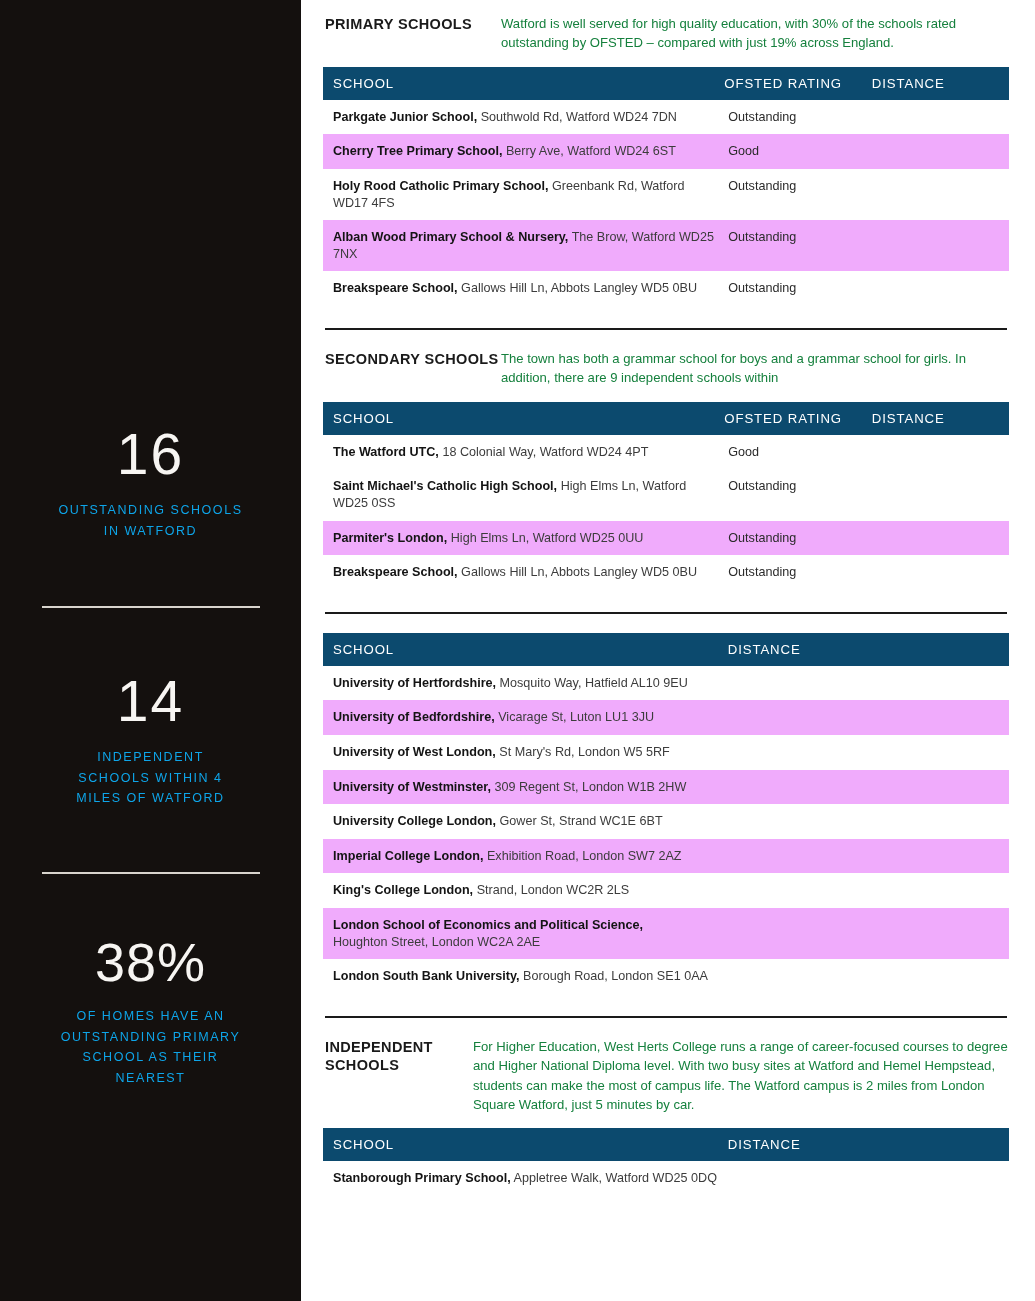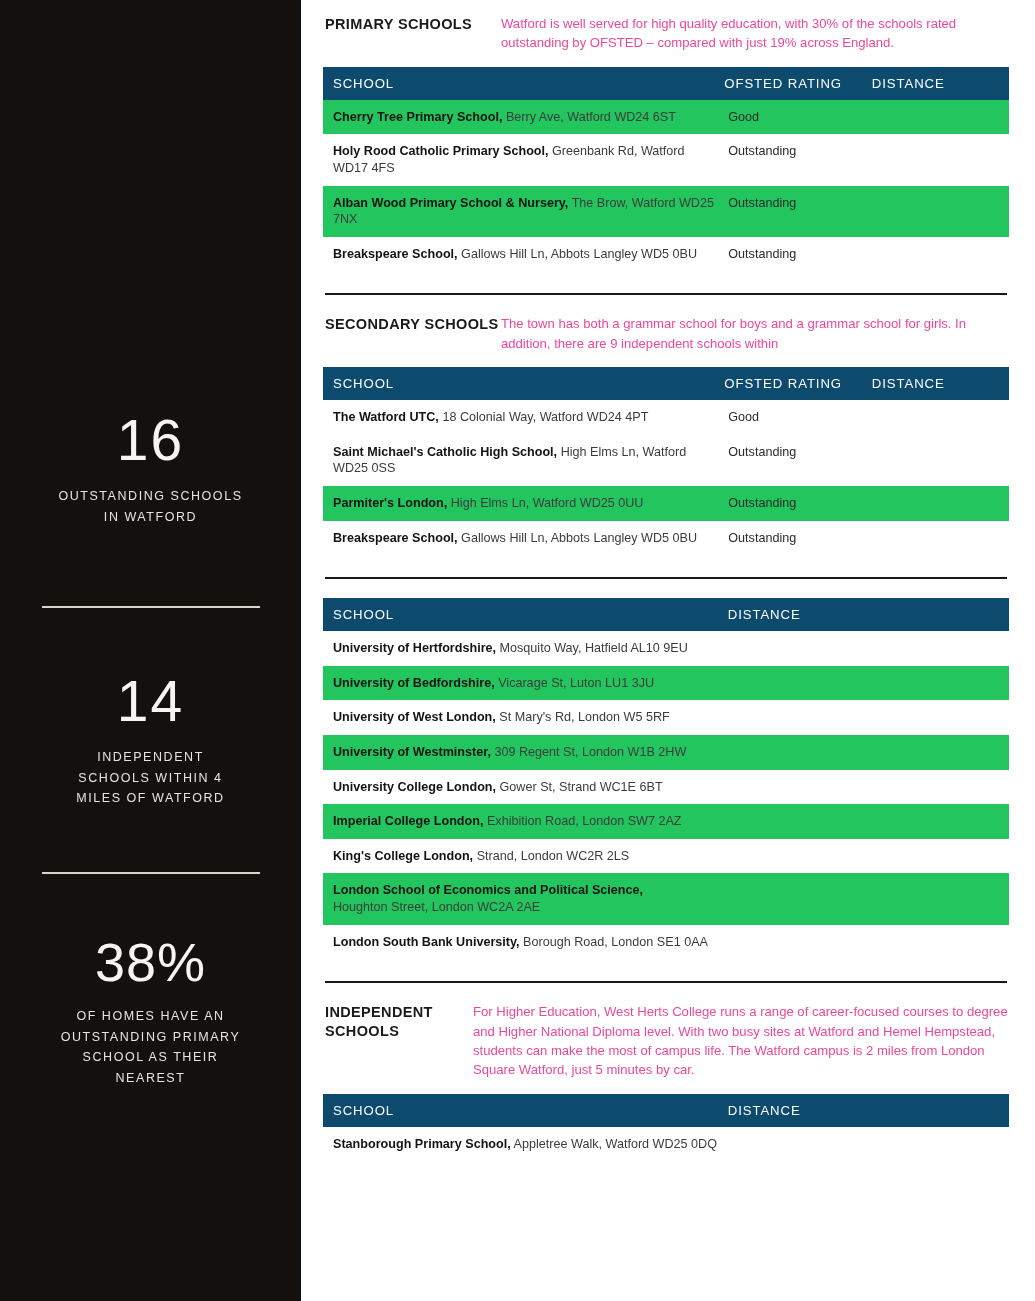--- a/index.html
+++ b/index.html
@@ -49,21 +49,21 @@
     letter-spacing: 2px;
   }
   .stat-number.big { font-size: 57px; }
   .stat-number.pct { font-size: 54px; letter-spacing: 1px; }
 
   .stat-caption {
     margin-top: 17px;
     font-size: 12.5px;
     letter-spacing: 1.55px;
     line-height: 1.65;
-    color: #e5e5e5;
+    color: #0ea5e9;
     font-weight: 400;
     text-transform: uppercase;
   }
 
   .side-divider {
     width: 218px;
     height: 2px;
     background: #d8d4cd;
     margin: 0 auto;
   }
@@ -99,21 +99,21 @@
     text-transform: uppercase;
     line-height: 1.28;
     padding-top: 1px;
   }
   .section-title.narrow { width: 148px; min-width: 148px; }
 
   .section-desc {
     flex: 1;
     font-size: 13.1px;
     line-height: 1.48;
-    color: #ec4899;
+    color: #15803d;
     font-weight: 400;
   }
 
   .sep {
     height: 2px;
     background: #1a1a1a;
     margin: 22px 2px 19px 2px;
   }
 
   
@@ -138,21 +138,21 @@
   }
   .tbl thead th.c1 { padding-left: 10px; }
 
   .tbl tbody td {
     font-size: 12.6px;
     color: #2a2a2a;
     padding: 9px 6px 9px 10px;
     vertical-align: top;
     line-height: 1.32;
   }
-  .tbl tbody tr.alt td { background: #22c55e; }
+  .tbl tbody tr.alt td { background: #f0abfc; }
   .tbl tbody tr.plain td { background: #ffffff; }
 
   .tbl tbody td.rating { padding-left: 4px; color: #2a2a2a; }
 
   .sch-name { font-weight: 700; color: #141414; }
   .sch-addr { font-weight: 400; color: #3c3c3c; }
 
   
   col.w-school   { width: 58.5%; }
   col.w-rating   { width: 21.5%; }
@@ -161,21 +161,21 @@
   col.u-school   { width: 59%; }
   col.u-distance { width: 41%; }
 </style>
 </head>
 <body>
 
 <div id="page">
 
   <aside class="sidebar">
 
-    <div class="sb-pos" style="top:412px;">
+    <div class="sb-pos" style="top:426px;">
       <div class="stat-block">
         <div class="stat-number big">16</div>
         <div class="stat-caption">OUTSTANDING SCHOOLS<br>IN WATFORD</div>
       </div>
     </div>
 
     <div class="sb-pos" style="top:606px;">
       <div class="side-divider"></div>
     </div>
 
@@ -214,20 +214,25 @@
             <col class="w-distance">
           </colgroup>
         <thead>
           <tr>
             <th class="c1">SCHOOL</th>
             <th>OFSTED RATING</th>
             <th>DISTANCE</th>
           </tr>
         </thead>
         <tbody>
+          <tr class="plain">
+            <td><span class="sch-name">Parkgate Junior School,</span> <span class="sch-addr">Southwold Rd, Watford WD24 7DN</span></td>
+            <td class="rating">Outstanding</td>
+            <td></td>
+          </tr>
           <tr class="alt">
             <td><span class="sch-name">Cherry Tree Primary School,</span> <span class="sch-addr">Berry Ave, Watford WD24 6ST</span></td>
             <td class="rating">Good</td>
             <td></td>
           </tr>
           <tr class="plain">
             <td><span class="sch-name">Holy Rood Catholic Primary School,</span> <span class="sch-addr">Greenbank Rd, Watford WD17 4FS</span></td>
             <td class="rating">Outstanding</td>
             <td></td>
           </tr>

